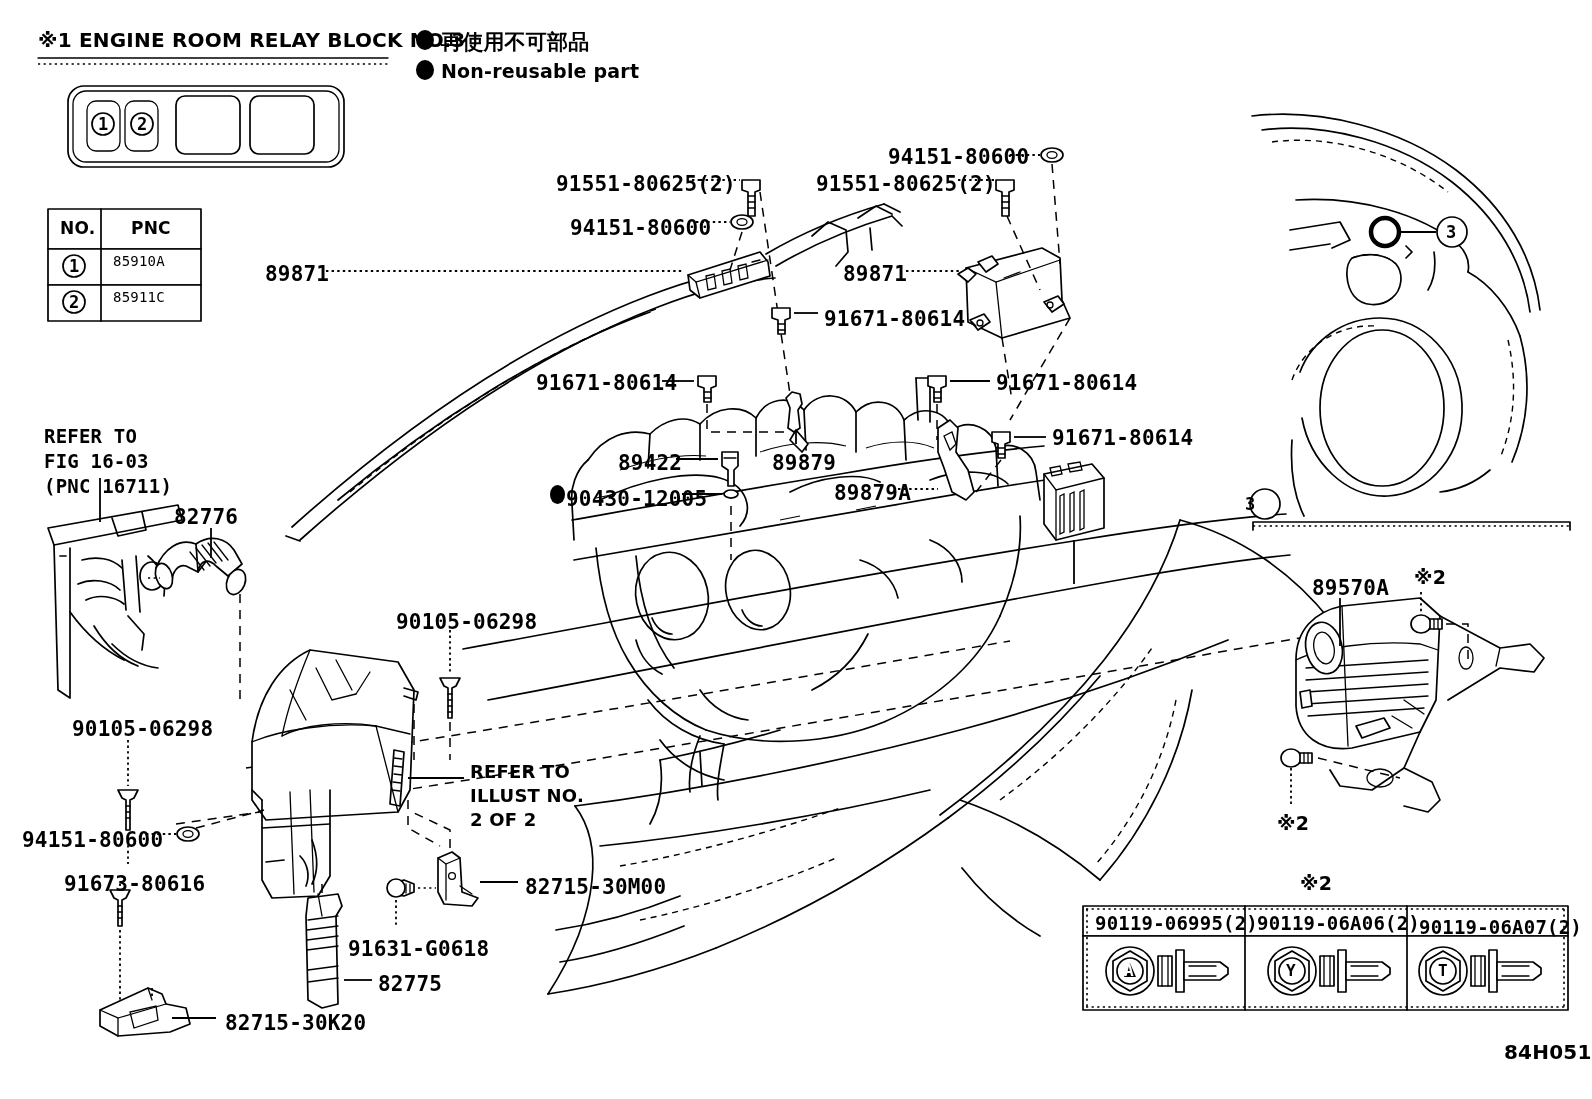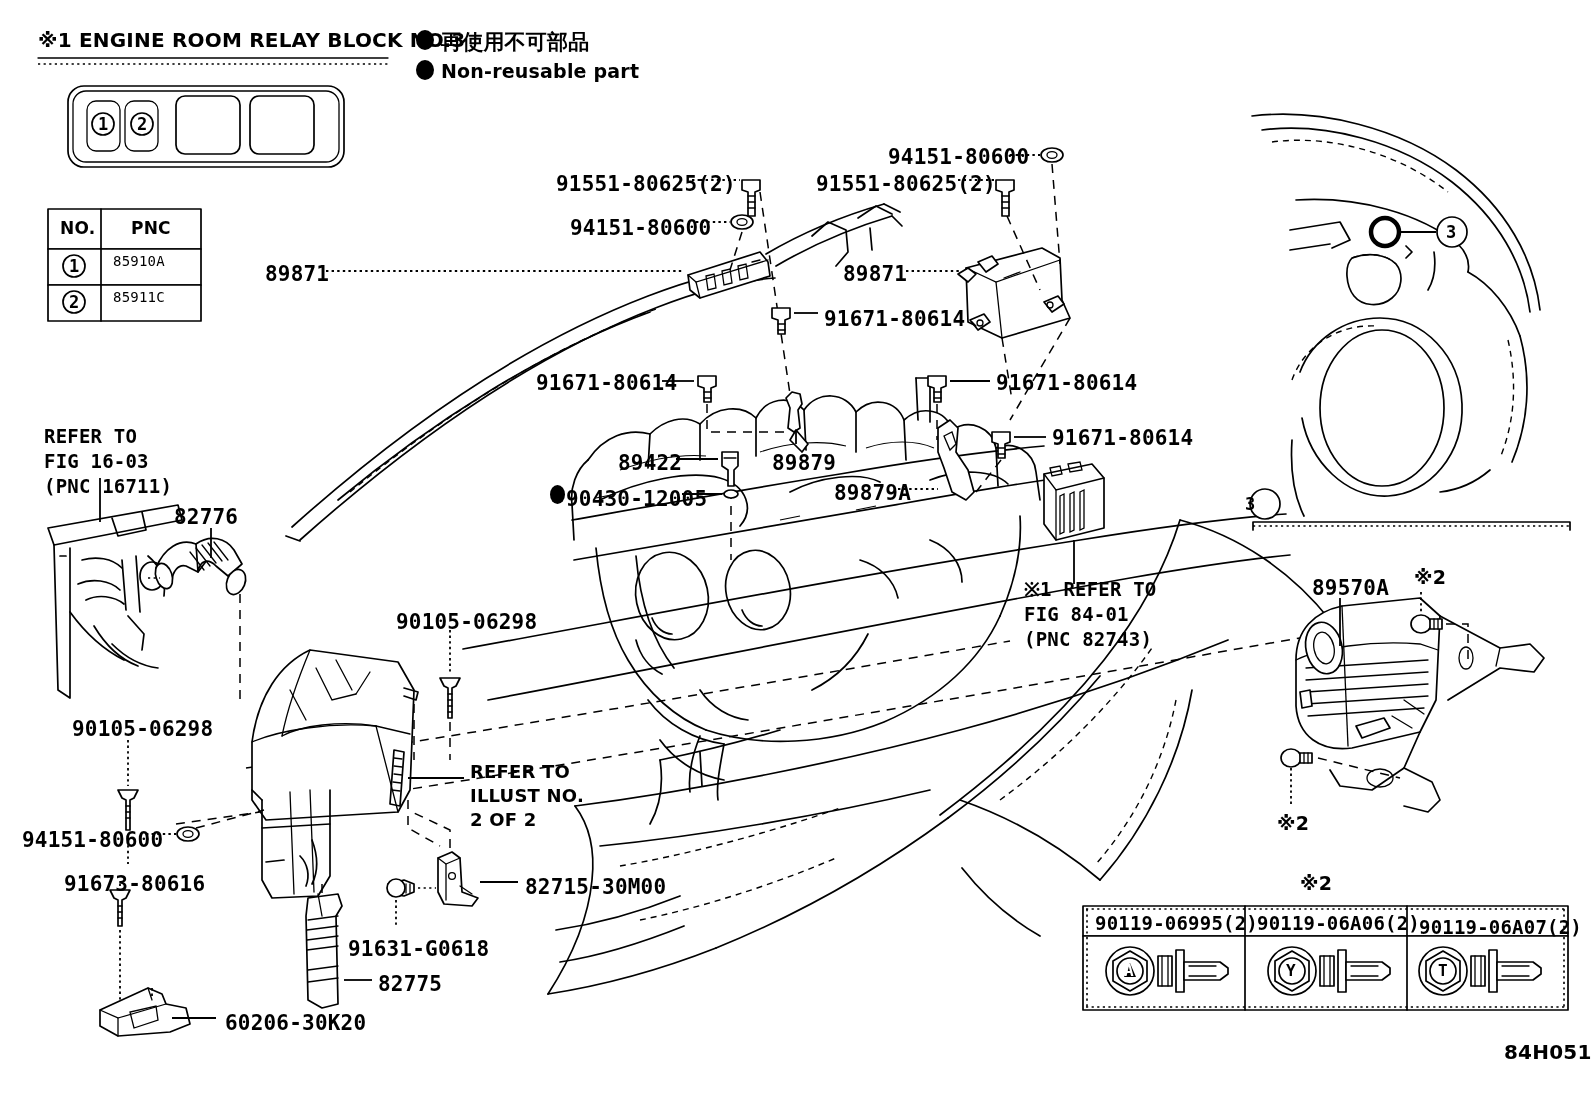--- a/index.html
+++ b/index.html
@@ -541,23 +541,20 @@
 <div class="lbl tbl" style="left:113px;top:253px;">85910A</div>
 <div class="lbl" style="left:69px;top:292px;font-size:17px;">2</div>
 <div class="lbl tbl" style="left:113px;top:289px;">85911C</div>
 
 <div class="lbl ref" style="left:44px;top:424px;white-space:pre;">REFER TO
 FIG 16-03
 (PNC 16711)</div>
 <div class="lbl refs" style="left:470px;top:760px;white-space:pre;">REFER TO
 ILLUST NO.
 2 OF 2</div>
-<div class="lbl ref" style="left:1024px;top:577px;white-space:pre;">※1 REFER TO
-FIG 84-01
-(PNC 82743)</div>
 
 <div class="dot" style="left:550px;top:485px;"></div>
 
 <div class="lbl" style="left:1245px;top:494px;font-size:17px;">3</div>
 <div class="lbl" style="left:1446px;top:222px;font-size:17px;">3</div>
 
 <div class="lbl star" style="left:1414px;top:566px;">※2</div>
 <div class="lbl star" style="left:1277px;top:812px;">※2</div>
 <div class="lbl star" style="left:1300px;top:872px;">※2</div>
 
@@ -586,17 +583,17 @@
       <div class="lbl pn" style="left: 566px; top: 487px;">90430-12005</div>
       <div class="lbl pn" style="left: 834px; top: 481px;">89879A</div>
       <div class="lbl pn" style="left: 174px; top: 505px;">82776</div>
       <div class="lbl pn" style="left: 396px; top: 610px;">90105-06298</div>
       <div class="lbl pn" style="left: 72px; top: 717px;">90105-06298</div>
       <div class="lbl pn" style="left: 22px; top: 828px;">94151-80600</div>
       <div class="lbl pn" style="left: 64px; top: 872px;">91673-80616</div>
       <div class="lbl pn" style="left: 525px; top: 875px;">82715-30M00</div>
       <div class="lbl pn" style="left: 348px; top: 937px;">91631-G0618</div>
       <div class="lbl pn" style="left: 378px; top: 972px;">82775</div>
-      <div class="lbl pn" style="left: 225px; top: 1011px;">60206-30K20</div>
+      <div class="lbl pn" style="left: 225px; top: 1011px;">82715-30K20</div>
       <div class="lbl pn" style="left: 1312px; top: 576px;">89570A</div>
     </div>
 
 </div>
 
 </body></html>

